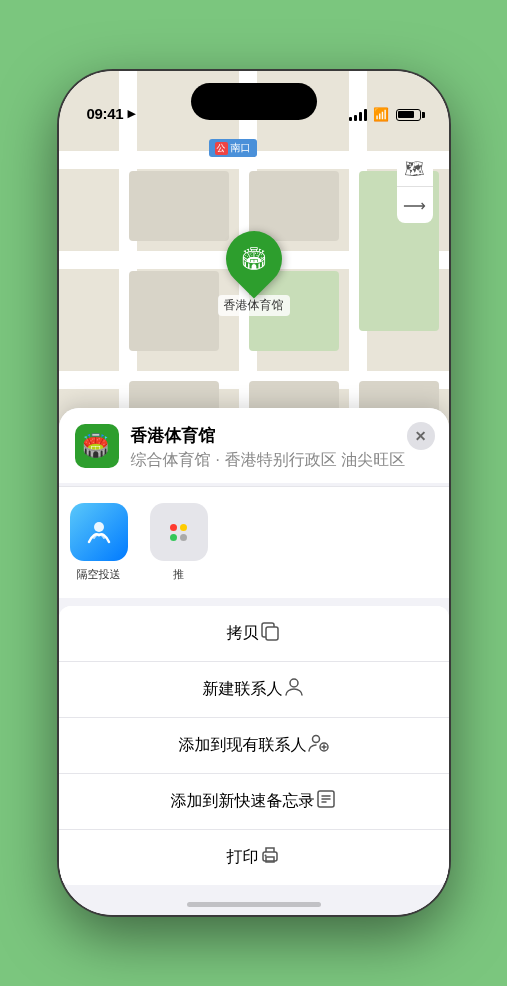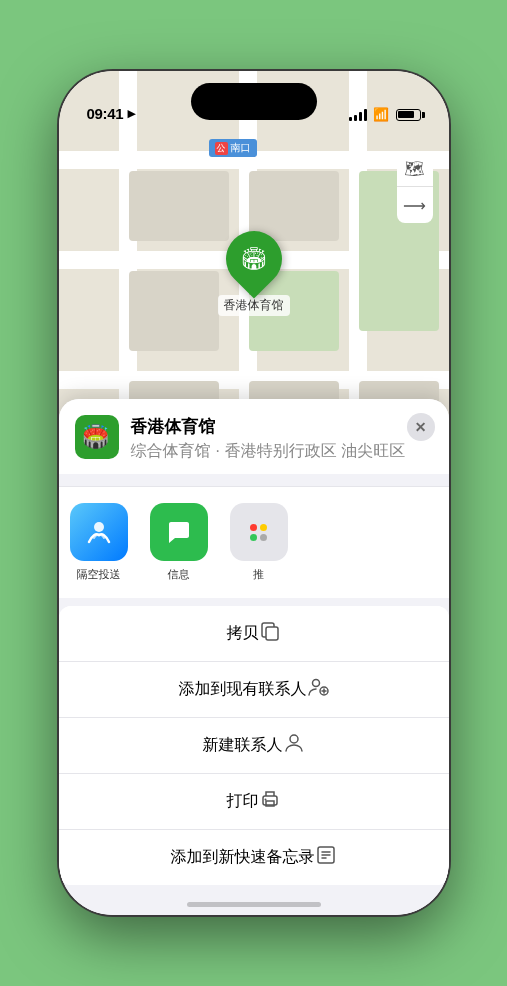--- a/index.html
+++ b/index.html
@@ -314,21 +314,21 @@
     }
 
     
     .share-row {
       background: #fff;
       padding: 16px 0;
       display: flex;
       gap: 0;
       overflow-x: auto;
       border-top: 1px solid #e5e5ea;
-      margin-top: 12px;
+      margin-top: 3px;
     }
 
     .share-item {
       display: flex;
       flex-direction: column;
       align-items: center;
       gap: 6px;
       min-width: 80px;
       padding: 0 8px;
       cursor: pointer;
@@ -573,28 +573,20 @@
           <div class="share-app-icon share-airdrop">
             <svg width="30" height="30" viewBox="0 0 30 30" fill="none">
               <circle cx="15" cy="10" r="5" fill="white" opacity="0.9"></circle>
               <path d="M5 25 Q10 15 15 18 Q20 15 25 25" stroke="white" stroke-width="2.5" fill="none" stroke-linecap="round"></path>
               <path d="M10 21 Q12.5 17 15 18.5 Q17.5 17 20 21" stroke="white" stroke-width="2" fill="none" stroke-linecap="round" opacity="0.7"></path>
             </svg>
           </div>
           <span class="share-label">隔空投送</span>
         </div>
 
-        <div class="share-item">
-          <div class="share-app-icon share-messages">
-            <svg width="32" height="32" viewBox="0 0 32 32" fill="none">
-              <path d="M6 8C6 6.9 6.9 6 8 6H24C25.1 6 26 6.9 26 8V20C26 21.1 25.1 22 24 22H12L6 27V8Z" fill="white"></path>
-            </svg>
-          </div>
-          <span class="share-label">信息</span>
-        </div>
 
 
 
         <div class="share-item">
           <div class="dots-container">
             <div style="display:flex;flex-direction:column;gap:3px;">
               <div style="display:flex;gap:3px;">
                 <div style="width:7px;height:7px;border-radius:50%;background:#ff3b30;"></div>
                 <div style="width:7px;height:7px;border-radius:50%;background:#ffcc00;"></div>
               </div>
@@ -615,63 +607,63 @@
           <span class="action-text">拷贝</span>
           <span class="action-icon">
             <svg width="22" height="22" viewBox="0 0 22 22" fill="none">
               <rect x="7" y="7" width="12" height="13" rx="2" stroke="#555" stroke-width="1.5" fill="none"></rect>
               <path d="M15 7V5C15 3.9 14.1 3 13 3H5C3.9 3 3 3.9 3 5V15C3 16.1 3.9 17 5 17H7" stroke="#555" stroke-width="1.5" fill="none"></path>
             </svg>
           </span>
         </div>
 
         <div class="action-item">
+          <span class="action-text">新建联系人</span>
+          <span class="action-icon">
+            <svg width="22" height="22" viewBox="0 0 22 22" fill="none">
+              <circle cx="11" cy="7" r="4" stroke="#555" stroke-width="1.5" fill="none"></circle>
+              <path d="M3 19C3 15.7 6.6 13 11 13C15.4 13 19 15.7 19 19" stroke="#555" stroke-width="1.5" fill="none" stroke-linecap="round"></path>
+            </svg>
+          </span>
+        </div>
+
+        <div class="action-item">
           <span class="action-text">添加到现有联系人</span>
           <span class="action-icon">
             <svg width="22" height="22" viewBox="0 0 22 22" fill="none">
               <circle cx="9" cy="7" r="3.5" stroke="#555" stroke-width="1.5" fill="none"></circle>
               <path d="M2 19C2 15.7 5.1 13 9 13" stroke="#555" stroke-width="1.5" fill="none" stroke-linecap="round"></path>
               <circle cx="17" cy="15" r="4" stroke="#555" stroke-width="1.5" fill="none"></circle>
               <path d="M17 13V17M15 15H19" stroke="#555" stroke-width="1.5" stroke-linecap="round"></path>
             </svg>
           </span>
         </div>
 
         <div class="action-item">
-          <span class="action-text">新建联系人</span>
+          <span class="action-text">添加到新快速备忘录</span>
           <span class="action-icon">
             <svg width="22" height="22" viewBox="0 0 22 22" fill="none">
-              <circle cx="11" cy="7" r="4" stroke="#555" stroke-width="1.5" fill="none"></circle>
-              <path d="M3 19C3 15.7 6.6 13 11 13C15.4 13 19 15.7 19 19" stroke="#555" stroke-width="1.5" fill="none" stroke-linecap="round"></path>
+              <rect x="3" y="3" width="16" height="16" rx="2" stroke="#555" stroke-width="1.5" fill="none"></rect>
+              <path d="M7 8H15M7 11H15M7 14H11" stroke="#555" stroke-width="1.5" stroke-linecap="round"></path>
             </svg>
           </span>
         </div>
 
         <div class="action-item">
           <span class="action-text">打印</span>
           <span class="action-icon">
             <svg width="22" height="22" viewBox="0 0 22 22" fill="none">
               <rect x="4" y="8" width="14" height="9" rx="2" stroke="#555" stroke-width="1.5" fill="none"></rect>
               <path d="M7 8V4H15V8" stroke="#555" stroke-width="1.5" fill="none"></path>
               <rect x="7" y="13" width="8" height="5" stroke="#555" stroke-width="1.5" fill="none"></rect>
               <circle cx="6.5" cy="11.5" r="1" fill="#555"></circle>
             </svg>
           </span>
         </div>
 
-        <div class="action-item">
-          <span class="action-text">添加到新快速备忘录</span>
-          <span class="action-icon">
-            <svg width="22" height="22" viewBox="0 0 22 22" fill="none">
-              <rect x="3" y="3" width="16" height="16" rx="2" stroke="#555" stroke-width="1.5" fill="none"></rect>
-              <path d="M7 8H15M7 11H15M7 14H11" stroke="#555" stroke-width="1.5" stroke-linecap="round"></path>
-            </svg>
-          </span>
-        </div>
-
       </div>
 
       <div style="height:30px;display:flex;align-items:center;justify-content:center;">
         <div class="home-indicator"></div>
       </div>
 
     </div>
   </div>
 </div>
 

